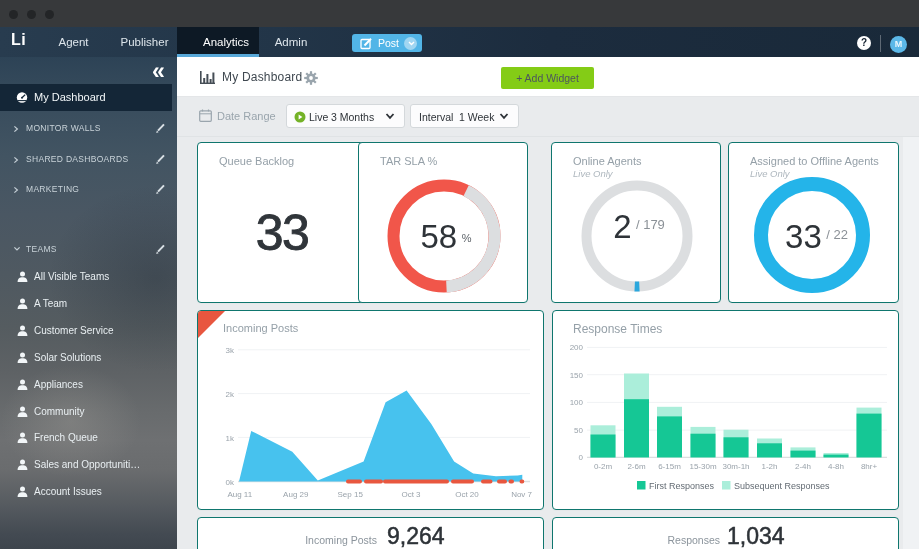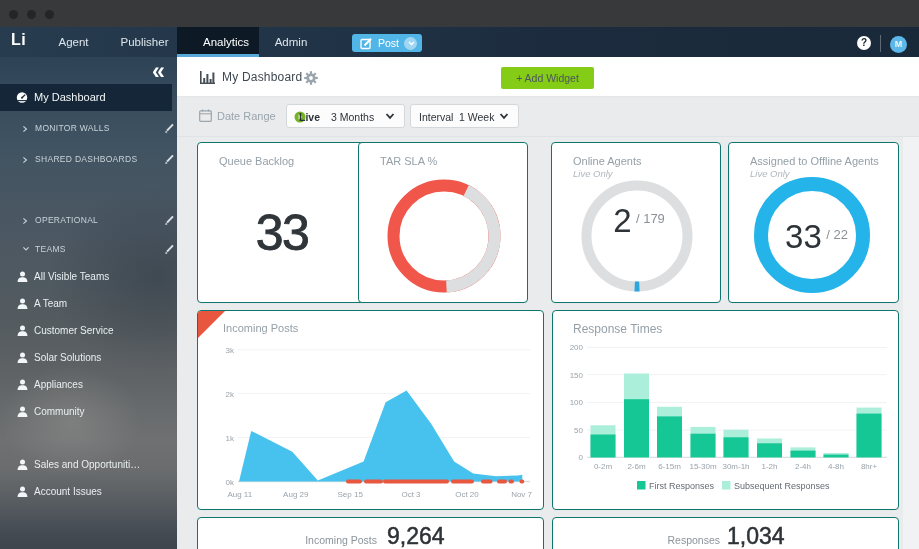--- a/index.html
+++ b/index.html
@@ -27,21 +27,21 @@
 
 #sidebar { left:0; top:57px; width:177px; height:492px;
   background:
    radial-gradient(100px 80px at 40% 74%, rgba(195,190,180,0.22), rgba(195,190,180,0) 70%),
    radial-gradient(150px 130px at 88% 45%, rgba(18,28,40,0.25), rgba(18,28,40,0) 72%),
    linear-gradient(180deg,#2d4356 0%, #384c5d 9%, #425462 20%, #4a5763 32%, #4f5961 44%, #555c60 55%, #5e6265 64%, #686b6d 72%, #6e7072 78%, #6a6c6e 84%, #565b60 91%, #434a52 97%, #3e454d 100%);
   overflow:hidden; }
 #collapse { position:absolute; left:152px; top:1px; color:#fff; font-size:23px; font-weight:700; }
 #selrow { position:absolute; left:0; top:27px; width:172px; height:27px; background:#142637; }
 #selrow .lbl { position:absolute; left:34px; top:7px; color:#f3f7f9; font-size:11px; }
-.cat { position:absolute; left:12px; width:149px; height:20px; }
+.cat { position:absolute; left:3px; width:149px; height:20px; }
 .cat .chev { position:absolute; left:10px; top:6px; }
 .cat .lbl { position:absolute; left:23px; top:4px; color:#c9d3d9; font-size:8.5px; letter-spacing:0.3px; }
 .cat .pencil { position:absolute; left:152px; top:3px; }
 .team { position:absolute; left:0; width:177px; height:20px; }
 .team .icon { position:absolute; left:17px; top:4px; }
 .team .lbl { position:absolute; left:34px; top:4px; color:#e9eff2; font-size:10px; }
 
 #header { left:177px; top:57px; width:742px; height:40px; background:#fff; border-bottom:1px solid #e4e6e8; }
 #hdr-title { position:absolute; left:222px; top:70px; color:#3f4850; font-size:12px; font-weight:400; letter-spacing:0.2px; }
 #addwidget { position:absolute; left:501px; top:67px; width:93px; height:22px; background:#84cc16; border-radius:2px;
@@ -120,25 +120,25 @@
   <div class="cat" style="top:92.5px;">
     <svg class="chev" width="6" height="8" viewBox="0 0 6 8">
         <path d="M1.4 1.4 L4.4 4 L1.4 6.6" stroke="#c5cfd6" stroke-width="1.2" fill="none"></path>
       </svg>
     <span class="lbl">SHARED DASHBOARDS</span>
     <svg class="pencil" width="12" height="12" viewBox="0 0 12 12">
         <path d="M3 8.6 L9 2.4" stroke="#d9e0e5" stroke-width="2"></path>
         <path d="M1.2 11 l2.4-0.7 -1.7-1.7 Z" fill="#dce3e7"></path>
       </svg>
   </div>
-  <div class="cat" style="top:153.5px;">
+  <div class="cat" style="top:123px;">
     <svg class="chev" width="6" height="8" viewBox="0 0 6 8">
         <path d="M1.4 1.4 L4.4 4 L1.4 6.6" stroke="#c5cfd6" stroke-width="1.2" fill="none"></path>
       </svg>
-    <span class="lbl">OPERATIONAL</span>
+    <span class="lbl">MARKETING</span>
     <svg class="pencil" width="12" height="12" viewBox="0 0 12 12">
         <path d="M3 8.6 L9 2.4" stroke="#d9e0e5" stroke-width="2"></path>
         <path d="M1.2 11 l2.4-0.7 -1.7-1.7 Z" fill="#dce3e7"></path>
       </svg>
   </div>
   <div class="cat" style="top:183px;">
     <svg class="chev" width="8" height="6" viewBox="0 0 8 6">
         <path d="M1.4 1.4 L4 4 L6.6 1.4" stroke="#c5cfd6" stroke-width="1.2" fill="none"></path>
       </svg>
     <span class="lbl">TEAMS</span>
@@ -181,20 +181,27 @@
         <path d="M0.6 11 C0.6 7.6 2.7 6.2 5.5 6.2 S10.4 7.6 10.4 11 Z" fill="#f2f6f8"></path>
       </svg>
       <span class="lbl">Appliances</span>
     </div>
   <div class="team" style="top:345.1px;">
       <svg class="icon" width="11" height="11" viewBox="0 0 11 11">
         <circle cx="5.5" cy="2.9" r="2.5" fill="#f2f6f8"></circle>
         <path d="M0.6 11 C0.6 7.6 2.7 6.2 5.5 6.2 S10.4 7.6 10.4 11 Z" fill="#f2f6f8"></path>
       </svg>
       <span class="lbl">Community</span>
+    </div>
+  <div class="team" style="top:371.4px;">
+      <svg class="icon" width="11" height="11" viewBox="0 0 11 11">
+        <circle cx="5.5" cy="2.9" r="2.5" fill="#f2f6f8"></circle>
+        <path d="M0.6 11 C0.6 7.6 2.7 6.2 5.5 6.2 S10.4 7.6 10.4 11 Z" fill="#f2f6f8"></path>
+      </svg>
+      <span class="lbl">French Queue</span>
     </div>
   <div class="team" style="top:398.2px;">
       <svg class="icon" width="11" height="11" viewBox="0 0 11 11">
         <circle cx="5.5" cy="2.9" r="2.5" fill="#f2f6f8"></circle>
         <path d="M0.6 11 C0.6 7.6 2.7 6.2 5.5 6.2 S10.4 7.6 10.4 11 Z" fill="#f2f6f8"></path>
       </svg>
       <span class="lbl">Sales and Opportuniti…</span>
     </div>
   <div class="team" style="top:424.5px;">
       <svg class="icon" width="11" height="11" viewBox="0 0 11 11">
@@ -240,21 +247,21 @@
   <rect x="0.7" y="1.8" width="11.6" height="10.5" rx="1" fill="none" stroke="#9aa5ad" stroke-width="1.2"></rect>
   <path d="M0.7 4.8 H12.3" stroke="#9aa5ad" stroke-width="1"></path>
   <path d="M3.5 0.5 V2.5 M9.5 0.5 V2.5" stroke="#9aa5ad" stroke-width="1.2"></path>
 </svg>
 <div class="abs" id="daterange">Date Range</div>
 <div class="drop" id="drop1">
   <svg style="position:absolute;left:7px;top:6px;" width="12" height="12" viewBox="0 0 12 12">
     <circle cx="6" cy="6" r="5.5" fill="#74b227"></circle>
     <path d="M4.6 3.4 L8.4 6 L4.6 8.6 Z" fill="#fff"></path>
   </svg>
-  <span class="t1" style="left:12px;font-weight:700;">Live</span>
+  <span class="t1" style="left:22px;font-weight:400;">Live</span>
   <span class="t1" style="left:44px;">3 Months</span>
   <svg style="position:absolute;left:98px;top:8px;" width="10" height="7" viewBox="0 0 10 7">
     <path d="M1.5 1 L5 4.8 L8.5 1" stroke="#2e3338" stroke-width="1.8" fill="none"></path>
   </svg>
 </div>
 <div class="drop" id="drop2">
   <span class="t1" style="left:8px;">Interval</span>
   <span class="t1" style="left:48px;">1 Week</span>
   <svg style="position:absolute;left:88px;top:8px;" width="10" height="7" viewBox="0 0 10 7">
     <path d="M1.5 1 L5 4.8 L8.5 1" stroke="#2e3338" stroke-width="1.8" fill="none"></path>
@@ -267,32 +274,33 @@
 </div>
 
 <div class="card" style="left:358px;top:142px;width:170px;height:161px;">
   <div class="ctitle">TAR SLA %</div>
   <div class="donutwrap">
     <svg width="114" height="114" viewBox="0 0 114 114">
       <circle cx="57" cy="57" r="50.5" fill="none" stroke="#f1564a" stroke-width="12" pathLength="100"></circle>
       <circle cx="57" cy="57" r="50.5" fill="none" stroke="#dcdee0" stroke-width="12" pathLength="100" stroke-dasharray="42 58" transform="rotate(-64 57 57)"></circle>
     </svg>
   </div>
+  <div class="dcenter" style="top:75px;"><span class="dnum">58</span> <span class="dden" style="font-size:11px;color:#5d6369;transform:translateY(-6px);">%</span></div>
 </div>
 
 <div class="card" style="left:551px;top:142px;width:170px;height:161px;">
   <div class="ctitle">Online Agents</div>
   <div class="csub">Live Only</div>
   <div class="donutwrap">
     <svg width="114" height="114" viewBox="0 0 114 114">
       <circle cx="57" cy="57" r="50.5" fill="none" stroke="#dcdee0" stroke-width="10" pathLength="100"></circle>
       <circle cx="57" cy="57" r="50.5" fill="none" stroke="#2ba7dd" stroke-width="10" pathLength="100" stroke-dasharray="1.5 98.5" transform="rotate(87.3 57 57)"></circle>
     </svg>
   </div>
-  <div class="dcenter" style="top:59px;"><span class="dnum">2</span> <span class="dden">/ 179</span></div>
+  <div class="dcenter" style="top:65px;"><span class="dnum">2</span> <span class="dden">/ 179</span></div>
 </div>
 
 <div class="card" style="left:728px;top:142px;width:171px;height:161px;">
   <div class="ctitle">Assigned to Offline Agents</div>
   <div class="csub">Live Only</div>
   <div class="donutwrap" style="left:25px;top:34px;">
     <svg width="116" height="116" viewBox="0 0 116 116">
       <circle cx="58" cy="58" r="51" fill="none" stroke="#24b4e9" stroke-width="14"></circle>
     </svg>
   </div>

